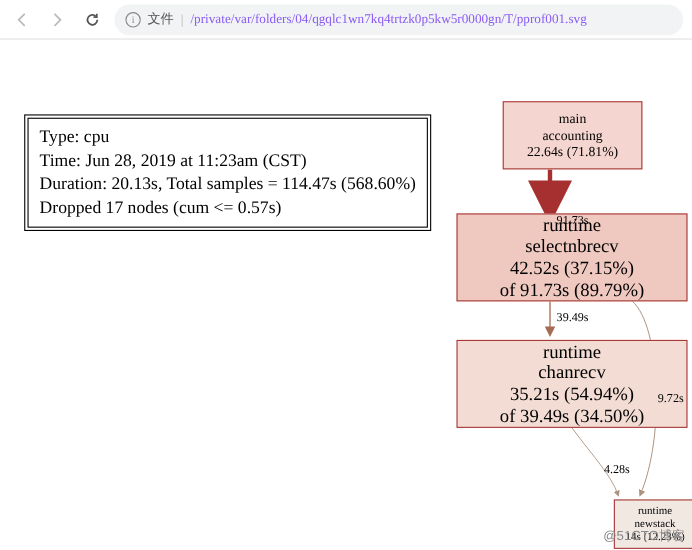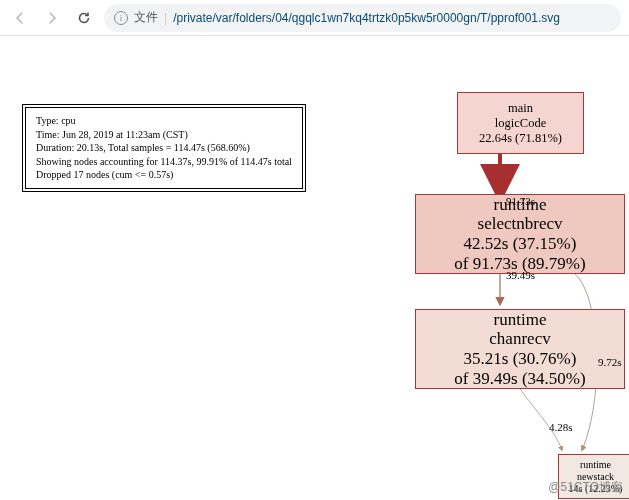--- a/index.html
+++ b/index.html
@@ -2,24 +2,24 @@
 <html><head>
   <meta charset="utf-8">
   <style>
     * { margin: 0; padding: 0; box-sizing: border-box; }
     body { font-family: Arial, sans-serif; width: 629px; height: 500px; background: #fff; position: relative; }
     .toolbar { display: flex; align-items: center; height: 36px; padding: 0 8px; gap: 8px; border-bottom: 1px solid #e0e0e0; }
     .nav-btn { width: 24px; height: 24px; display: flex; align-items: center; justify-content: center; color: #888; cursor: default; }
     .nav-btn.enabled { color: #555; cursor: pointer; }
     .url-area { flex: 1; display: flex; align-items: center; height: 28px; border-radius: 14px; background: #f1f3f4; padding: 0 10px; gap: 6px; font-size: 12px; color: #555; overflow: hidden; white-space: nowrap; }
     .info-icn { width: 14px; height: 14px; border: 1px solid #888; border-radius: 50%; display: flex; align-items: center; justify-content: center; font-size: 9px; color: #888; font-family: serif; }
-    .url-path { color: #0c4a6e; }
+    .url-path { color: #8b5cf6; font-family: Liberation Serif, serif; }
     .canvas { position: relative; width: 629px; height: 464px; }
     .legend { position: absolute; left: 22px; top: 68px; border: 1px solid #000; padding: 2px; }
-    .legend-in { border: 1px solid #000; padding: 6px 10px; font-family: 'Times New Roman', serif; font-size: 10px; line-height: 1.35; color: #000; white-space: nowrap; }
+    .legend-in { border: 1px solid #000; padding: 6px 10px; font-family: 'Times New Roman', serif; font-size: 16px; line-height: 1.35; color: #000; white-space: nowrap; }
     .node { position: absolute; border: 1px solid #a83838; background: #f5d5cf; text-align: center; font-family: 'Times New Roman', serif; color: #000; display: flex; flex-direction: column; align-items: center; justify-content: center; margin-left: 20px; }
     .n1 { left: 437px; top: 56px; width: 127px; height: 62px; font-size: 12.5px; line-height: 1.2; }
     .n2 { left: 395px; top: 158px; width: 210px; height: 80px; background: #efc8bf; border-width: 1.5px; font-size: 17px; line-height: 1.15; }
     .n3 { left: 395px; top: 273px; width: 210px; height: 80px; background: #f2dcd3; font-size: 17px; line-height: 1.15; }
     .n4 { left: 538px; top: 418px; width: 75px; height: 45px; background: #f1e8e2; font-size: 10px; line-height: 1.2; }
     .edge-lbl { position: absolute; font-family: 'Times New Roman', serif; font-size: 11px; color: #000; }
     .watermark { position: absolute; right: 6px; bottom: 4px; font-size: 12px; color: #888; font-family: Arial, sans-serif; }
     svg.edges { position: absolute; left: 0; top: 0; width: 629px; height: 464px; pointer-events: none; }
   </style>
 </head>
@@ -50,21 +50,20 @@
   </div>
 </div>
 
 <div class="canvas">
 
   <div class="legend">
     <div class="legend-in">
       <div>Type: cpu</div>
       <div>Time: Jun 28, 2019 at 11:23am (CST)</div>
       <div>Duration: 20.13s, Total samples = 114.47s (568.60%)</div>
-      <div>Showing nodes accounting for 114.37s, 99.91% of 114.47s total</div>
       <div>Dropped 17 nodes (cum &lt;= 0.57s)</div>
     </div>
   </div>
 
   <svg class="edges">
     <defs>
       <marker id="ah-big" markerWidth="10" markerHeight="10" refX="6" refY="5" orient="auto">
           <path d="M0,0 L10,5 L0,10 z" fill="#a62f2f"></path>
         </marker>
       <marker id="ah-sm" markerWidth="8" markerHeight="8" refX="6" refY="4" orient="auto">
@@ -75,43 +74,43 @@
         </marker>
     </defs>
     <line x1="500" y1="118" x2="500" y2="152" stroke="#a62f2f" stroke-width="4" marker-end="url(#ah-big)"></line>
     <line x1="500" y1="238" x2="500" y2="268" stroke="#a66b55" stroke-width="1.2" marker-end="url(#ah-sm)"></line>
     <path d="M575 238 C 600 260, 605 360, 582 414" stroke="#ab9380" stroke-width="0.9" fill="none" marker-end="url(#ah-xs)"></path>
     <path d="M520 353 C 540 380, 555 395, 562 414" stroke="#ab9380" stroke-width="0.8" fill="none" marker-end="url(#ah-xs)"></path>
   </svg>
 
   <div class="node n1">
     <div>main</div>
-    <div>logicCode</div>
+    <div>accounting</div>
     <div>22.64s (71.81%)</div>
   </div>
 
   <div class="node n2">
     <div>runtime</div>
     <div>selectnbrecv</div>
     <div>42.52s (37.15%)</div>
     <div>of 91.73s (89.79%)</div>
   </div>
 
   <div class="node n3">
     <div>runtime</div>
     <div>chanrecv</div>
-    <div>35.21s (30.76%)</div>
+    <div>35.21s (54.94%)</div>
     <div>of 39.49s (34.50%)</div>
   </div>
 
   <div class="node n4">
     <div>runtime</div>
     <div>newstack</div>
     <div>14s (12.23%)</div>
   </div>
 
   <div class="edge-lbl" style="left:506px; top:126px;margin-top:33px;">91.73s</div>
-  <div class="edge-lbl" style="left:506px; top:233px;">39.49s</div>
+  <div class="edge-lbl" style="left:506px; top:247px;">39.49s</div>
   <div class="edge-lbl" style="left:598px; top:320px;">9.72s</div>
   <div class="edge-lbl" style="left:549px; top:385px;">4.28s</div>
 
   <div class="watermark">@51CTO博客</div>
 </div>
 
 </body></html>

